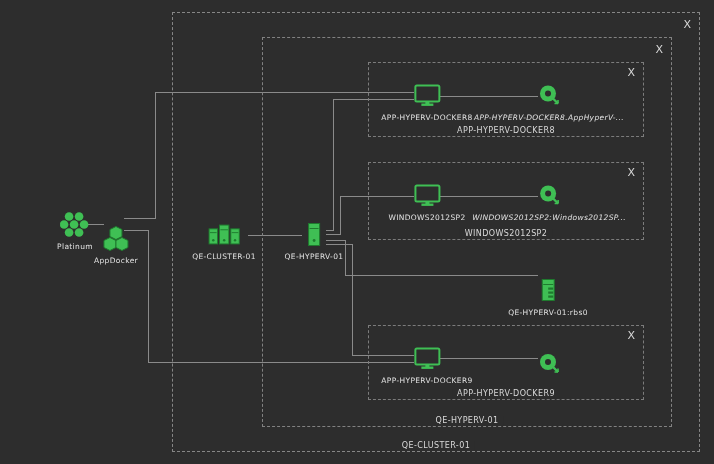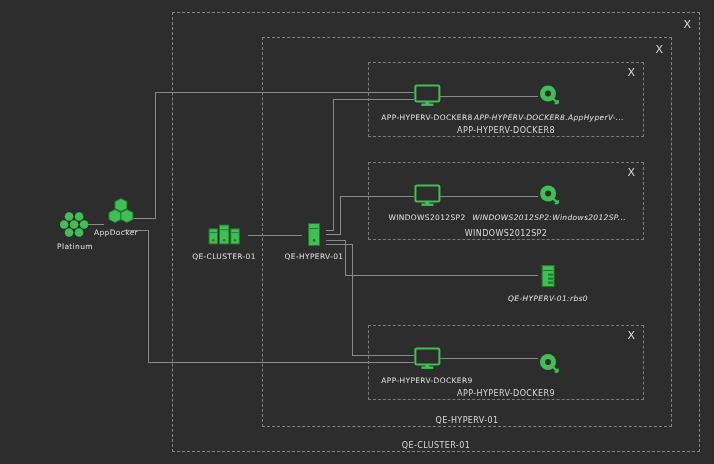--- a/index.html
+++ b/index.html
@@ -141,21 +141,21 @@
           <circle cx="14" cy="14" r="4.3"></circle>
           <circle cx="24" cy="14" r="4.3"></circle>
           <circle cx="9" cy="22" r="4.3"></circle>
           <circle cx="19" cy="22" r="4.3"></circle>
         </g>
       </svg>
     </span>
     <span class="nlabel">Platinum</span>
   </div>
 
-  <div class="node" style="left:116px;top:216px;align-items:flex-end;">
+  <div class="node" style="left:116px;top:244px;">
     <span class="glyph">
       <svg width="28" height="28" viewBox="0 0 28 28">
         <g fill="#3fbf54" stroke="#1f7a2e" stroke-width="1">
           <path d="M14,2 L20,5 L20,12 L14,15 L8,12 L8,5 Z"></path>
           <path d="M8,13 L14,16 L14,23 L8,26 L2,23 L2,16 Z"></path>
           <path d="M20,13 L26,16 L26,23 L20,26 L14,23 L14,16 Z"></path>
         </g>
       </svg>
     </span>
     <span class="nlabel">AppDocker</span>
@@ -234,21 +234,21 @@
       <svg width="24" height="24" viewBox="0 0 24 24">
         <circle cx="11" cy="10" r="8" fill="#3fbf54"></circle>
         <circle cx="11" cy="10" r="3" fill="#2d2d2d"></circle>
         <path d="M15,14 L21,20" stroke="#3fbf54" stroke-width="2.4"></path>
         <path d="M21,20 L17.5,20 M21,20 L21,16.5" stroke="#3fbf54" stroke-width="1.6" fill="none"></path>
       </svg>
     </span>
     <span class="nlabel">WINDOWS2012SP2:Windows2012SP...</span>
   </div>
 
-  <div class="node" style="left:548px;top:282px;font-style:italic;">
+  <div class="node" style="left:548px;top:296px;">
     <span class="glyph">
       <svg width="20" height="26" viewBox="0 0 20 26">
         <rect x="4" y="2" width="12" height="21" fill="#3fbf54" stroke="#1f7a2e" stroke-width="1"></rect>
         <line x1="5" y1="7" x2="15" y2="7" stroke="#1f7a2e" stroke-width="1"></line>
         <rect x="10" y="10" width="5" height="2.2" fill="#1f7a2e"></rect>
         <rect x="10" y="14" width="5" height="2.2" fill="#1f7a2e"></rect>
         <rect x="10" y="18" width="5" height="2.2" fill="#1f7a2e"></rect>
       </svg>
     </span>
     <span class="nlabel">QE-HYPERV-01:rbs0</span>

